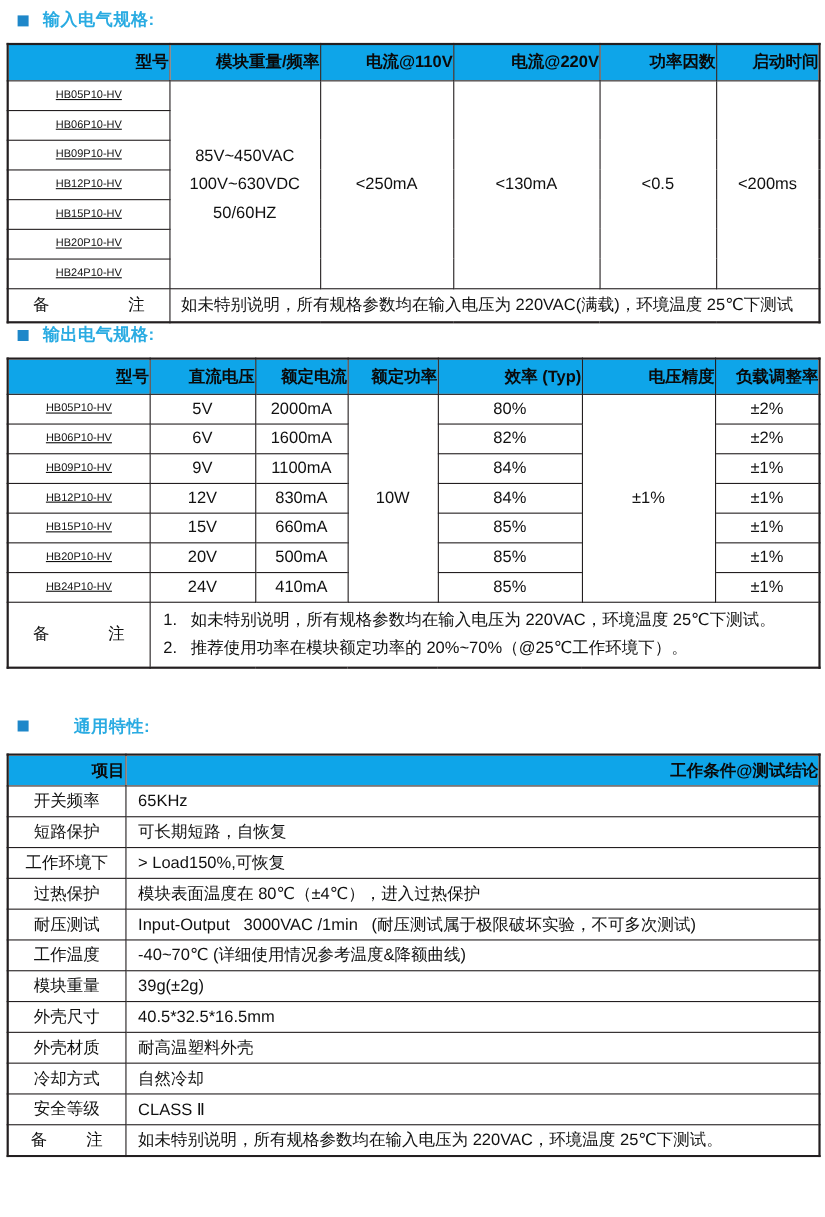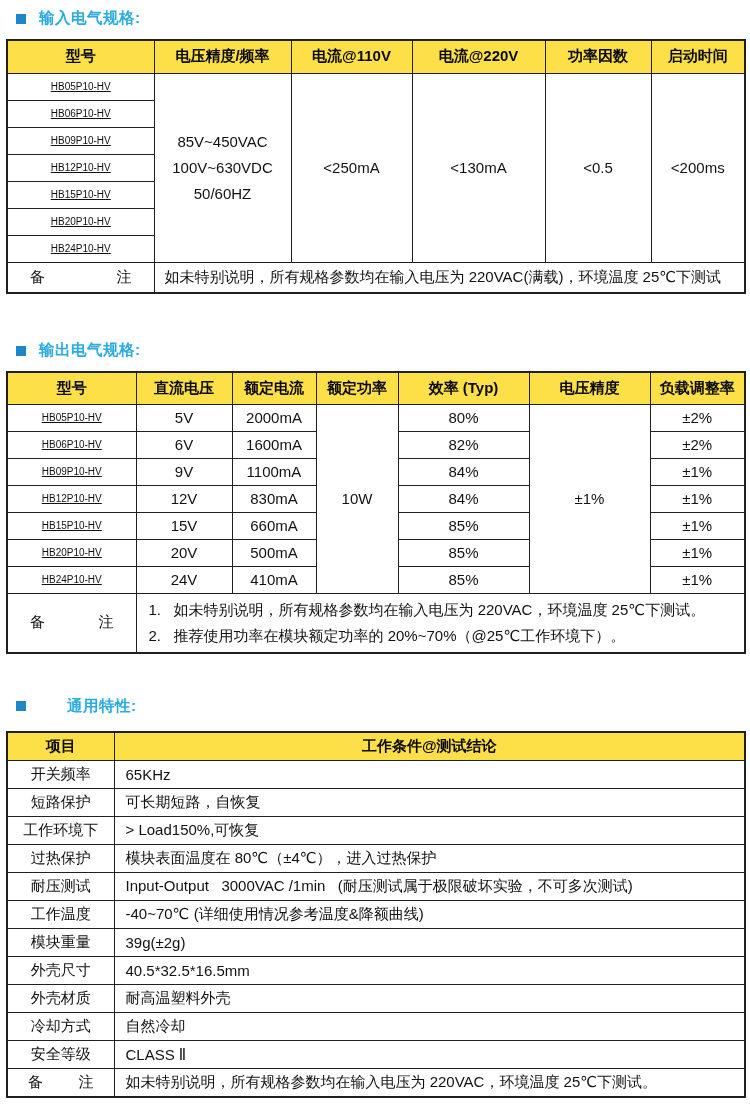--- a/index.html
+++ b/index.html
@@ -27,21 +27,21 @@
     background: #1e87c9;
     margin-right: 13px;
     flex: 0 0 auto;
   }
   .section-title .title-text {
     color: #29abe2;
     font-size: 15.5px;
     font-weight: bold;
     letter-spacing: 0.5px;
   }
-  .mt-sec2 { margin-top: 46px; }
+  .mt-sec2 { }
   .mt-sec3 { margin-top: 42px; gap: 28px; }
   
   table {
     border-collapse: collapse;
     table-layout: fixed;
     width: 738px;
     margin-left: 6px;
     border: 2px solid #231f20;
     font-size: 15px;
   }
@@ -50,24 +50,25 @@
   .t3 { margin-top: 14px; }
   th, td {
     border: 1px solid #231f20;
     text-align: center;
     vertical-align: middle;
     background: #ffffff;
     font-weight: normal;
     overflow: hidden;
   }
   th {
-    background: #fde047;
+    background: #0ea5e9;
     font-weight: bold;
     color: #0a0a0a;
     font-size: 15px;
+    text-align: right;
   }
   .t1 th { height: 33px; }
   .t1 td { height: 27px; }
   .t2 th { height: 32px; }
   .t2 td { height: 27px; }
   .t3 th { height: 29px; }
   .t3 td { height: 28px; }
   .t1 .remark-row td { height: 31px; }
   .model-cell { font-size: 10px; text-decoration: underline; }
   .multi-line div { line-height: 26px; }
@@ -109,21 +110,21 @@
       <col style="width:147px">
         <col style="width:137px">
         <col style="width:121px">
       <col style="width:133px">
         <col style="width:106px">
         <col style="width:94px">
     </colgroup>
     <tbody>
         <tr>
       <th>型号</th>
-      <th>电压精度/频率</th>
+      <th>模块重量/频率</th>
       <th>电流@110V</th>
       <th>电流@220V</th>
       <th>功率因数</th>
       <th>启动时间</th>
     </tr>
     <tr>
       <td class="model-cell">HB05P10-HV</td>
       <td rowspan="7" class="multi-line">
         <div>85V~450VAC</div>
         <div>100V~630VDC</div>

